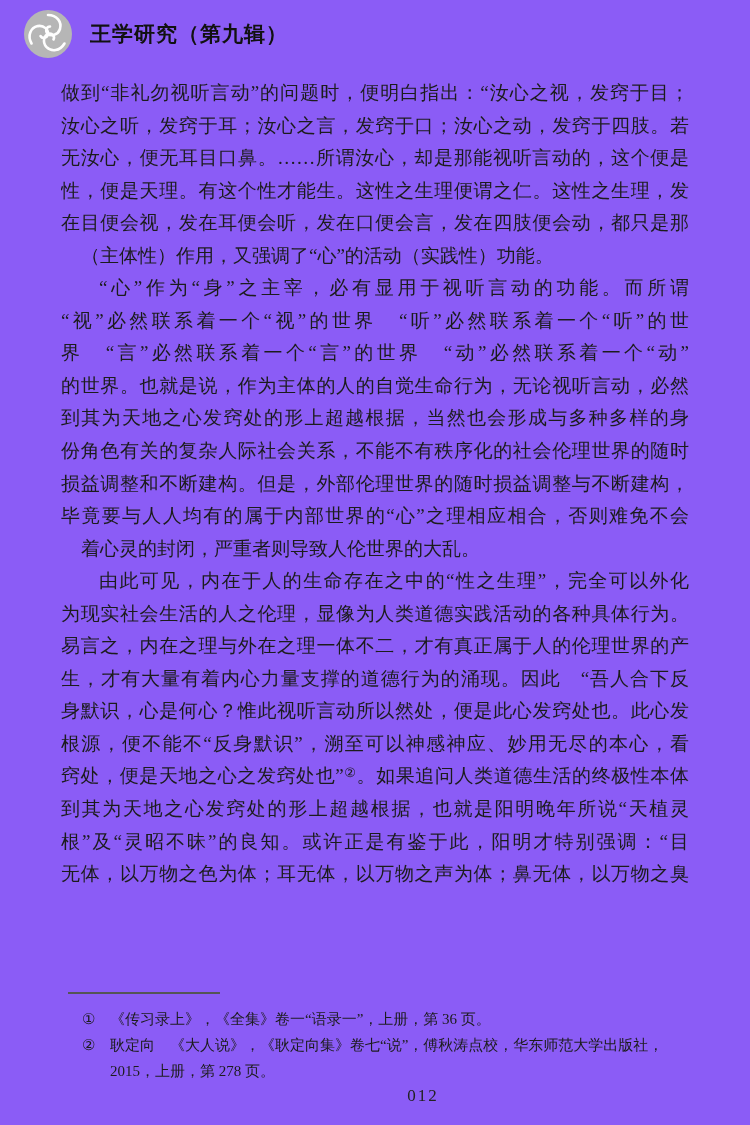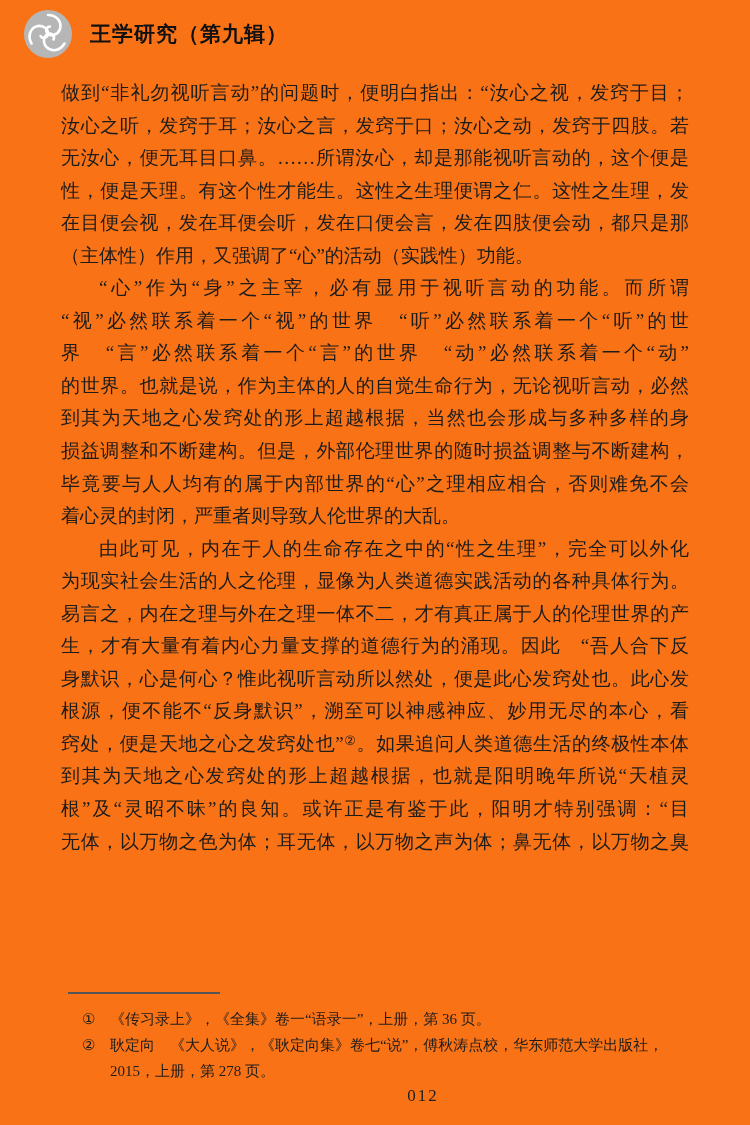--- a/index.html
+++ b/index.html
@@ -5,21 +5,21 @@
   html, body { margin: 0; padding: 0; }
   body {
     width: 750px; height: 1125px;
     background: #ffffff;
     font-family: "Liberation Serif", serif;
     color: #1c1c1c;
   }
   .page {
     position: relative;
     width: 750px; height: 1125px;
-    background: #f97316;
+    background: #8b5cf6;
     overflow: hidden;
   }
   
   .page-header {
     position: absolute; left: 22px; top: 8px;
     display: flex; align-items: center; gap: 16px;
   }
   .seal { width: 52px; height: 52px; flex: 0 0 auto; }
   .book-title {
     font-family: "Liberation Sans", sans-serif;
@@ -37,21 +37,21 @@
   .line {
     font-size: 19px;
     line-height: 32.55px;
     height: 32.55px;
     overflow: hidden;
     text-align: justify;
     text-align-last: justify;
     white-space: normal;
   }
   .line.indent { text-indent: 2em; }
-  .line.endline { text-align-last: left; }
+  .line.endline { text-align-last: left; margin-left: 20px; }
   .line sup {
     font-size: 13px;
     line-height: 0;
     vertical-align: 5px;
   }
   
   .footnote-sep {
     position: absolute; left: 68px; top: 992px;
     width: 152px; height: 0;
     border-top: 2px solid #555;
@@ -100,20 +100,21 @@
         <div class="line">性，便是天理。有这个性才能生。这性之生理便谓之仁。这性之生理，发</div>
         <div class="line">在目便会视，发在耳便会听，发在口便会言，发在四肢便会动，都只是那</div>
         <div class="line endline">（主体性）作用，又强调了“心”的活动（实践性）功能。</div>
       </div>
       <div>
         <div class="line indent">“心”作为“身”之主宰，必有显用于视听言动的功能。而所谓</div>
         <div class="line">“视”必然联系着一个“视”的世界　“听”必然联系着一个“听”的世</div>
         <div class="line">界　“言”必然联系着一个“言”的世界　“动”必然联系着一个“动”</div>
         <div class="line">的世界。也就是说，作为主体的人的自觉生命行为，无论视听言动，必然</div>
         <div class="line">到其为天地之心发窍处的形上超越根据，当然也会形成与多种多样的身</div>
+        <div class="line">份角色有关的复杂人际社会关系，不能不有秩序化的社会伦理世界的随时</div>
         <div class="line">损益调整和不断建构。但是，外部伦理世界的随时损益调整与不断建构，</div>
         <div class="line">毕竟要与人人均有的属于内部世界的“心”之理相应相合，否则难免不会</div>
         <div class="line endline">着心灵的封闭，严重者则导致人伦世界的大乱。</div>
       </div>
       <div>
         <div class="line indent">由此可见，内在于人的生命存在之中的“性之生理”，完全可以外化</div>
         <div class="line">为现实社会生活的人之伦理，显像为人类道德实践活动的各种具体行为。</div>
         <div class="line">易言之，内在之理与外在之理一体不二，才有真正属于人的伦理世界的产</div>
         <div class="line">生，才有大量有着内心力量支撑的道德行为的涌现。因此　“吾人合下反</div>
         <div class="line">身默识，心是何心？惟此视听言动所以然处，便是此心发窍处也。此心发</div>

